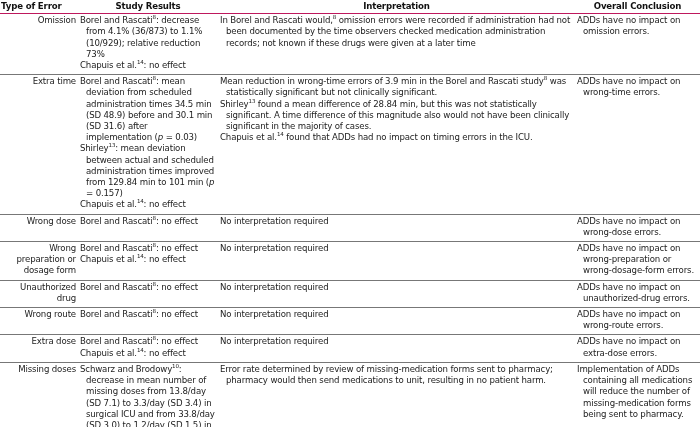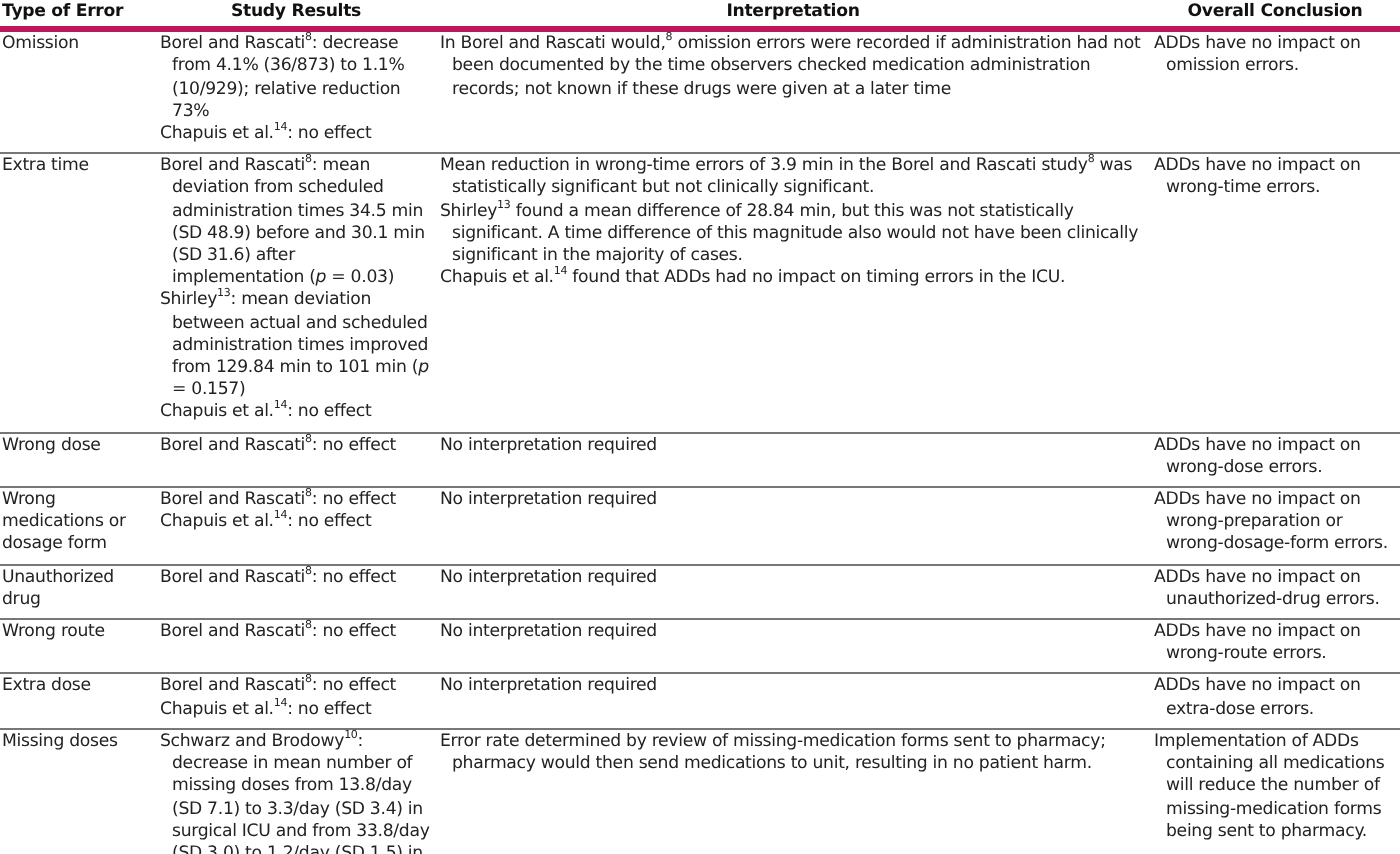--- a/index.html
+++ b/index.html
@@ -13,31 +13,31 @@
       letter-spacing: -0.15px;
     }
     col.c1 { width: 78px; }
     col.c2 { width: 140px; }
     col.c3 { width: 357px; }
     col.c4 { width: 125px; }
     th {
       font-weight: bold;
       text-align: center;
       padding: 1px 2px 1px 2px;
-      border-bottom: 3px solid #be185d;
+      border-bottom: 1px solid #be185d;
       font-size: 8.6px;
       color: #111;
     }
     th.first { text-align: left; padding-left: 1px; }
     td {
       vertical-align: top;
       padding: 1px 2px 3px 2px;
       border-bottom: 1px solid #777;
     }
-    td.type { padding-left: 1px; }
+    td.type { padding-left: 1px; text-align: right; }
     .entry { padding-left: 6px; text-indent: -6px; }
     sup { font-size: 5.5px; line-height: 0; vertical-align: 4px; }
     i { font-style: italic; }
   </style>
 </head>
 <body>
 
 <table class="evidence">
   <colgroup>
     <col class="c1">
@@ -89,21 +89,21 @@
           <div class="entry"><span>Borel and Rascati</span><sup>8</sup><span>: no effect</span></div>
         </td>
         <td>
           <div class="entry"><span>No interpretation required</span></div>
         </td>
         <td>
           <div class="entry">ADDs have no impact on wrong-dose errors.</div>
         </td>
       </tr>
       <tr>
-        <td class="type">Wrong medications or dosage form</td>
+        <td class="type">Wrong preparation or dosage form</td>
         <td>
           <div class="entry"><span>Borel and Rascati</span><sup>8</sup><span>: no effect</span></div>
           <div class="entry"><span>Chapuis et al.</span><sup>14</sup><span>: no effect</span></div>
         </td>
         <td>
           <div class="entry"><span>No interpretation required</span></div>
         </td>
         <td>
           <div class="entry">ADDs have no impact on wrong-preparation or wrong-dosage-form errors.</div>
         </td>

